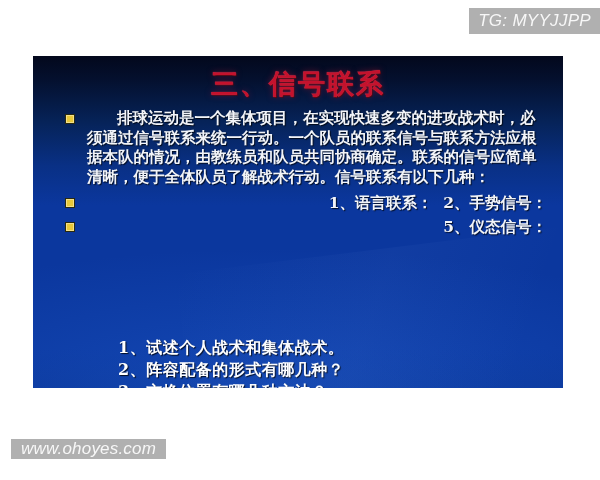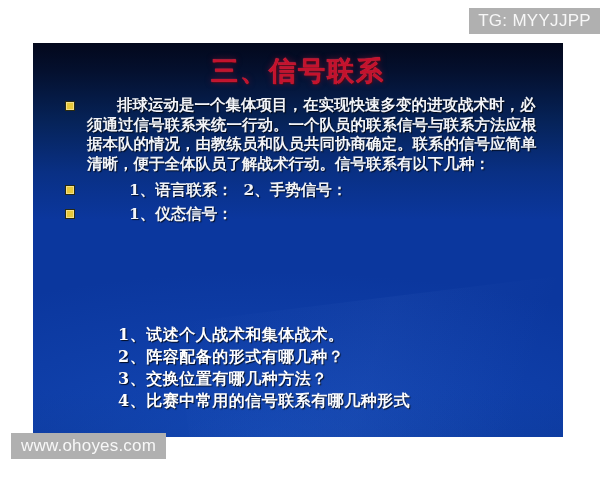--- a/index.html
+++ b/index.html
@@ -12,23 +12,23 @@
     height: 480px;
     position: relative;
     overflow: hidden;
     font-family: "DejaVu Sans", "Liberation Sans", sans-serif;
   }
 
   
   #slide {
     position: absolute;
     left: 33px;
-    top: 43px;
+    top: 56px;
     width: 530px;
-    height: 394px;
+    height: 332px;
     background:
       radial-gradient(ellipse 120% 70% at 50% 105%, rgba(28,86,200,0.55) 0%, rgba(28,86,200,0.0) 65%),
       linear-gradient(to bottom,
         #03081c 0%,
         #04102e 8%,
         #062croses 8%,
         #062a6e 26%,
         #0a3390 38%,
         #0b379e 50%,
         #0b379e 86%,
@@ -116,20 +116,21 @@
   .list-text {
     color: #f2f4f8;
     font-family: "DejaVu Serif", "Liberation Serif", serif;
     font-size: 15.5px;
     font-weight: bold;
     line-height: 22px;
     text-shadow: 1px 1px 1px rgba(0,0,0,0.75);
     margin: 0;
     padding-left: 56px;
     white-space: pre;
+    text-align: right;
   }
 
   
   #think-heading {
     position: absolute;
     left: 76px;
     top: 259px;
     font-family: "DejaVu Sans", "Liberation Sans", sans-serif;
     font-size: 15px;
     font-weight: bold;
@@ -162,33 +163,34 @@
   
   .watermark {
     position: absolute;
     background: #b0b0b0;
     color: #f7f7f7;
     font-family: "Liberation Sans", "DejaVu Sans", sans-serif;
     font-weight: normal;
     display: flex;
     align-items: center;
     justify-content: center;
+    font-style: italic;
   }
   #watermark-tg {
     right: 0;
     top: 8px;
     height: 26px;
     padding: 0 9px;
     font-size: 17px;
     letter-spacing: 0.3px;
   }
   #watermark-site {
     left: 11px;
     bottom: 21px;
-    height: 26px;
+    height: 20px;
     padding: 0 10px;
     font-size: 17px;
     letter-spacing: 0.2px;
   }
 </style>
 </head>
 <body>
 
 <div class="watermark" id="watermark-tg">TG: MYYJJPP</div>
 
@@ -207,21 +209,21 @@
       <span class="bullet-marker"></span>
       <p class="list-text">1、语言联系：  2、手势信号：</p>
     </div>
 
     <div class="bullet-row" style="margin-top:2px;">
       <span class="bullet-marker"></span>
     </div>
 
     <div class="bullet-row" style="margin-top:2px;">
       <span class="bullet-marker"></span>
-      <p class="list-text">1、仪态信号：</p>
+      <p class="list-text">5、仪态信号：</p>
     </div>
 
   </div>
 
 
   <ul id="question-list">
     <li>1、试述个人战术和集体战术。</li>
     <li>2、阵容配备的形式有哪几种？</li>
     <li>3、交换位置有哪几种方法？</li>
     <li>4、比赛中常用的信号联系有哪几种形式</li>

